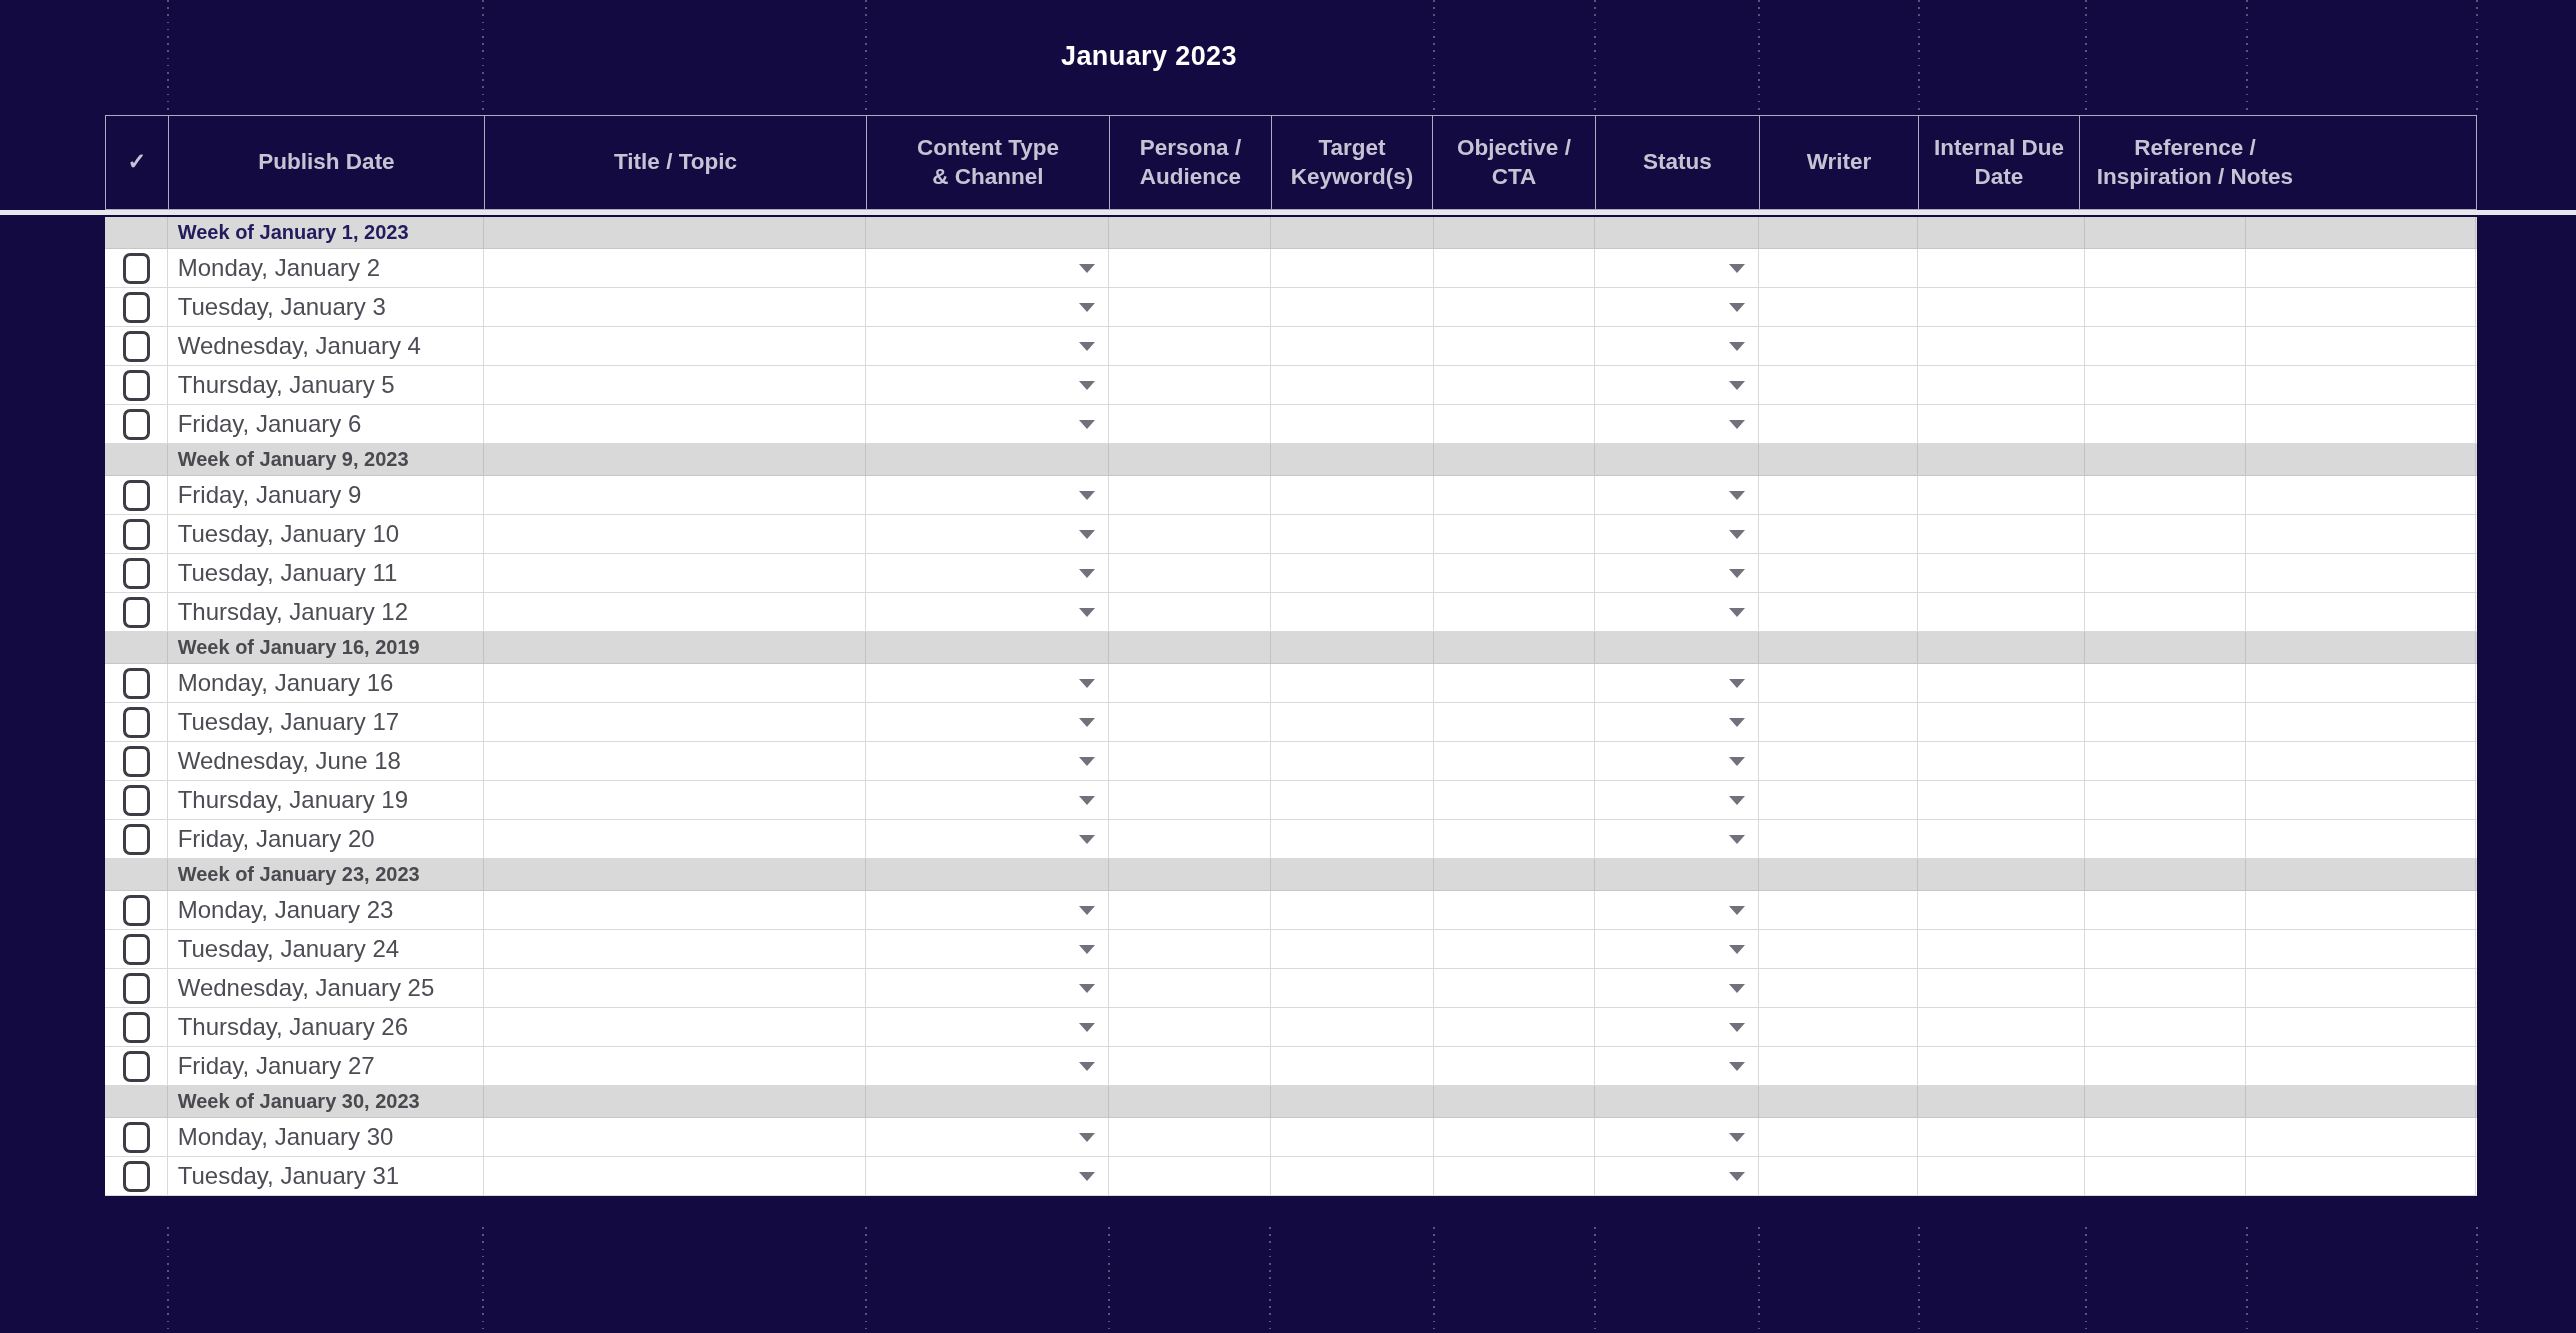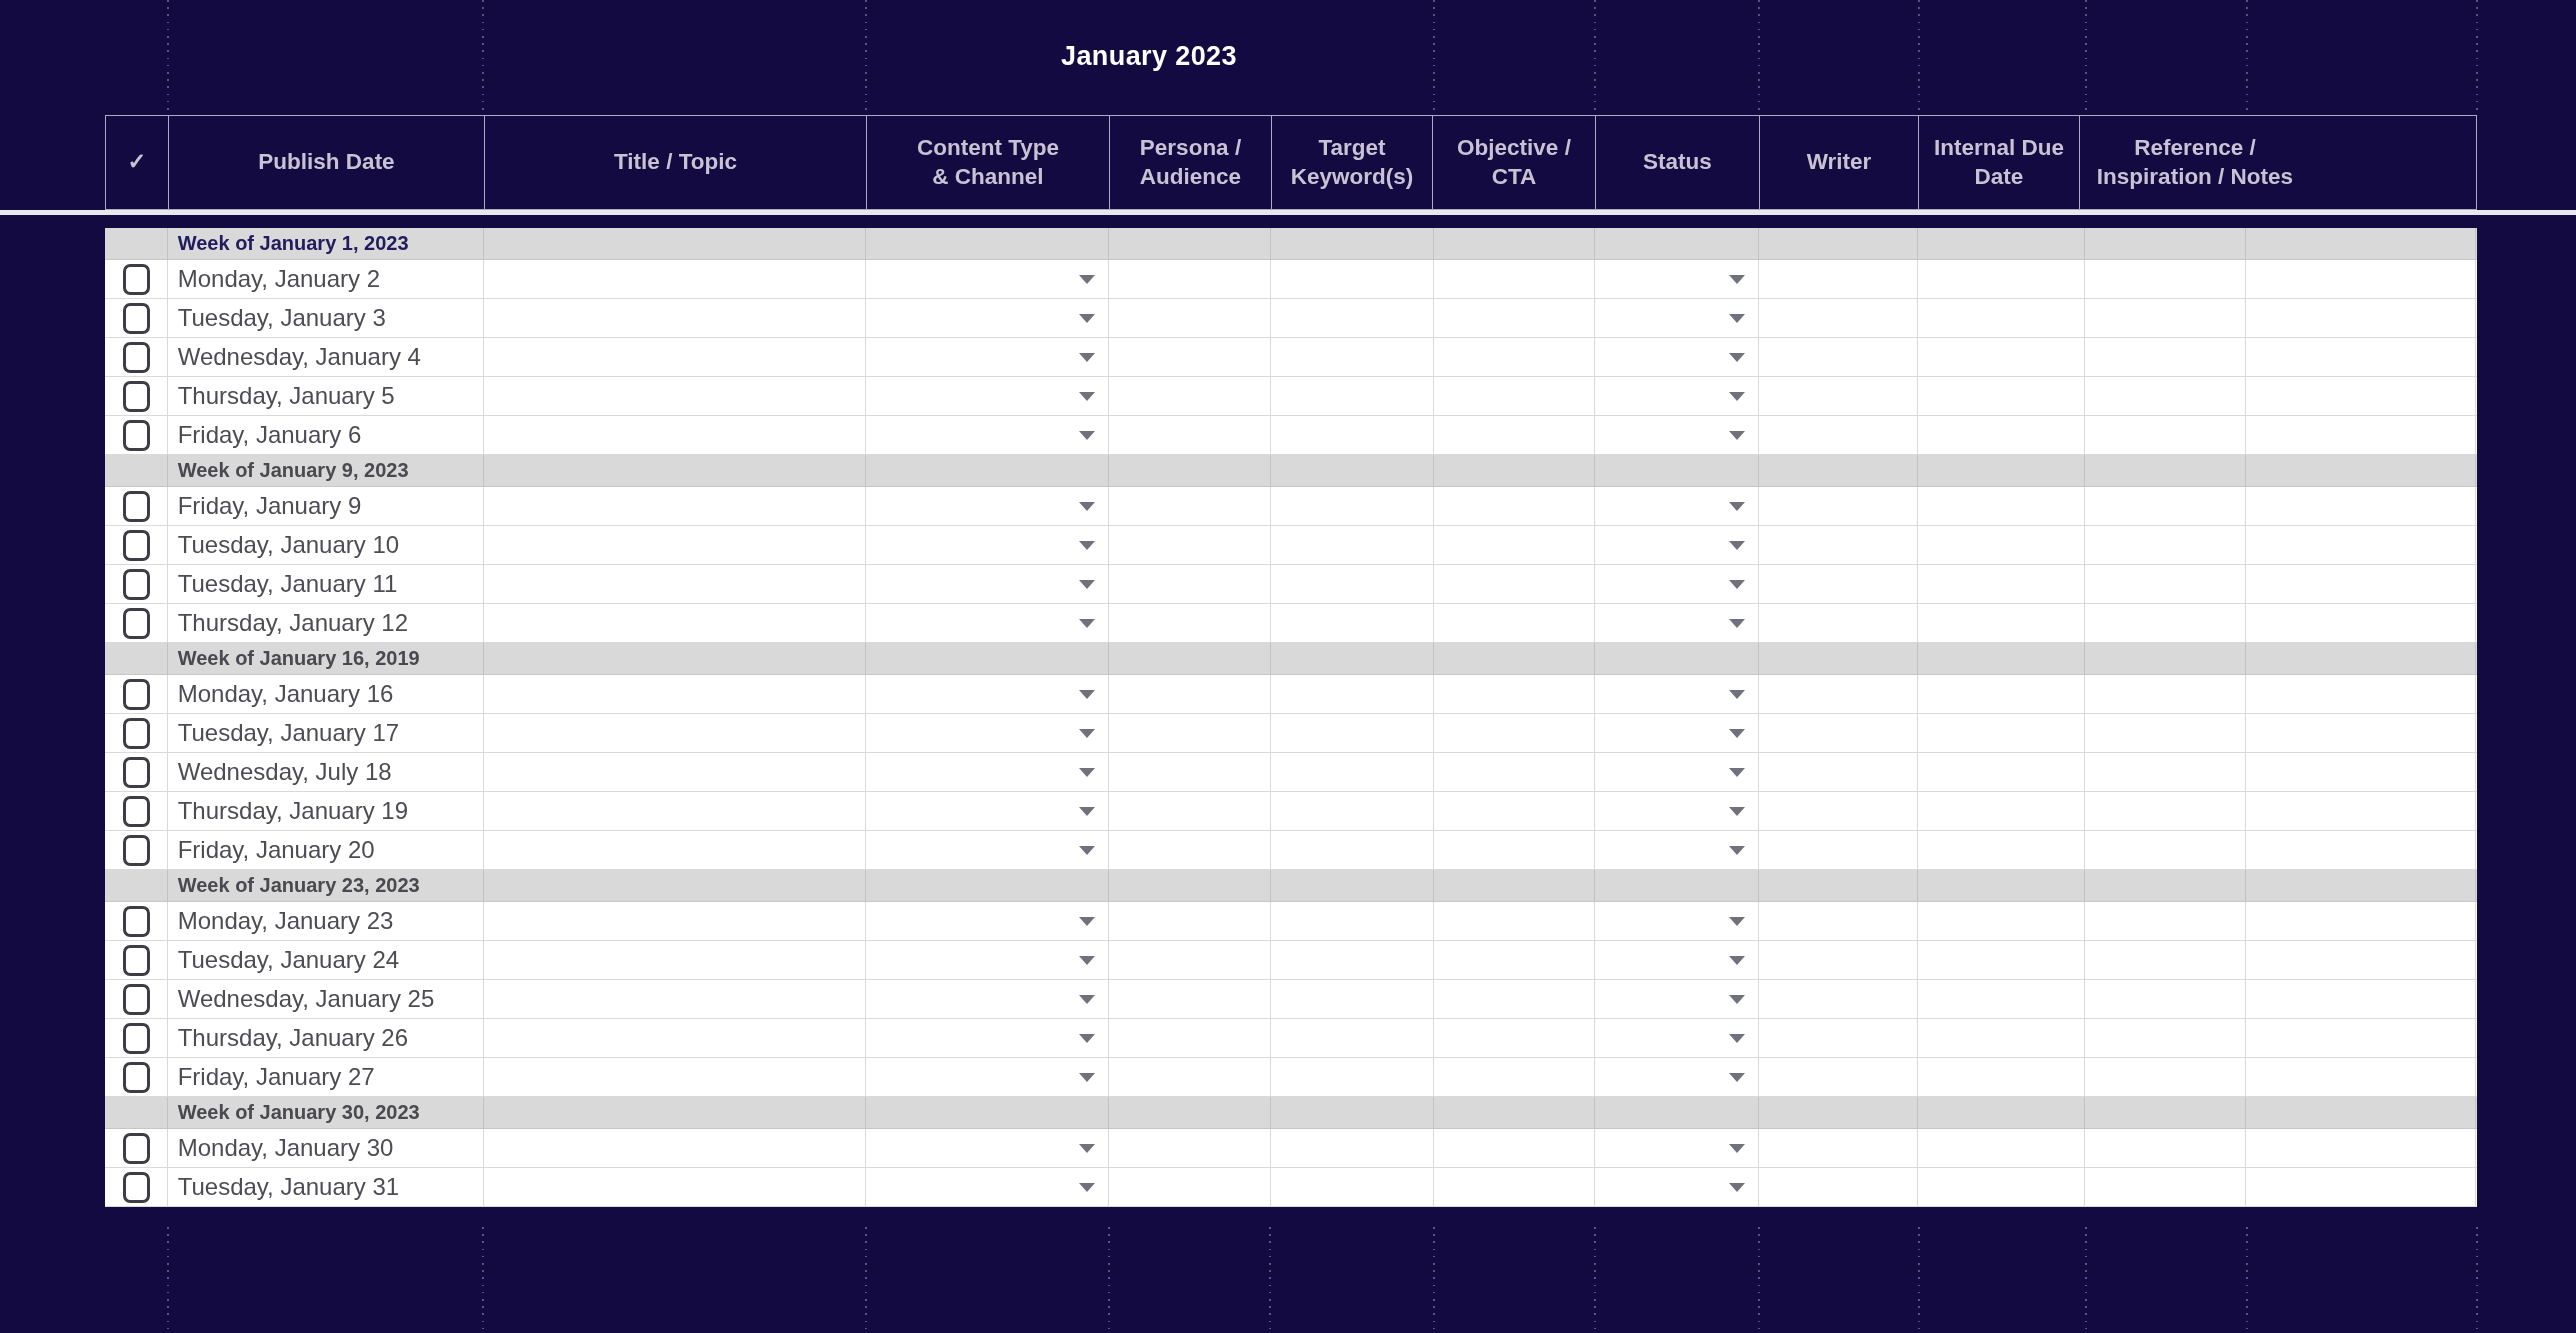--- a/index.html
+++ b/index.html
@@ -27,21 +27,21 @@
     display:flex;height:95px;box-sizing:border-box;
     border:1.6px solid var(--header_border,#aeaabf);
   }
   .hcell{
     display:flex;align-items:center;justify-content:center;text-align:center;
     color:var(--header_text,#c8c3d4);font-weight:bold;font-size:22.5px;line-height:1.28;
     border-right:1.6px solid var(--header_border,#aeaabf);box-sizing:border-box;
     white-space:pre-line;padding:0 4.8px;flex-shrink:1;
   }
   .hcell:last-child{border-right:none}
-  #body-rows{margin-top:18px}
+  #body-rows{margin-top:7px}
   .row{display:flex;box-sizing:border-box}
   .wrow{height:32px;background:var(--band_bg,#d9d9d9);border-bottom:0.8px solid #c6c6c6;box-sizing:border-box}
   .drow{height:39px;background:var(--row_bg,#fff);border-bottom:1.6px solid var(--grid_line,#d9d9d9);box-sizing:border-box}
   .cell{box-sizing:border-box;display:flex;align-items:center;overflow:hidden;border-right:1.6px solid var(--grid_line,#d9d9d9)}
   .wrow .cell{border-right:0.8px solid rgba(0,0,0,.10)}
   .cell.check{justify-content:center}
   .checkbox{
     width:27px;height:31px;box-sizing:border-box;background:#fff;
     border:3.2px solid var(--checkbox_border,#3d3d45);border-radius:7.2px;
   }
@@ -397,21 +397,21 @@
         <div class="cell c8" style="width: 159px;"></div>
         <div class="cell c9" style="width: 167px;"></div>
         <div class="cell c10" style="width: 161px;"></div>
         <div class="cell c11" style="width: 230px;"></div>
       </div>
       <div class="row drow">
         <div class="cell c0 check" style="width: 63px;">
           <span class="checkbox"></span>
         </div>
         <div class="cell c1" style="width: 316px;">
-          <span class="dlabel">Wednesday, July 18</span>
+          <span class="dlabel">Wednesday, June 18</span>
         </div>
         <div class="cell c2" style="width: 382px;"></div>
         <div class="cell c3 dd" style="width: 243px;">
           <span class="arrow"></span>
         </div>
         <div class="cell c4" style="width: 162px;"></div>
         <div class="cell c5" style="width: 163px;"></div>
         <div class="cell c6" style="width: 161px;"></div>
         <div class="cell c7 dd" style="width: 164px;">
           <span class="arrow"></span>

